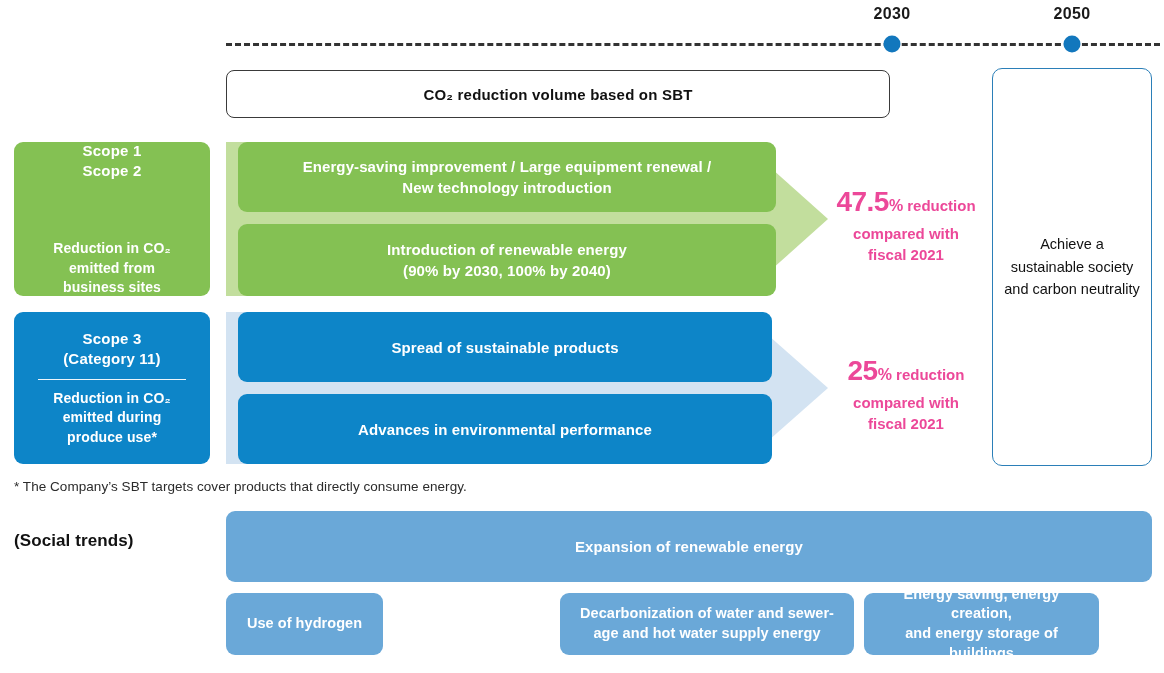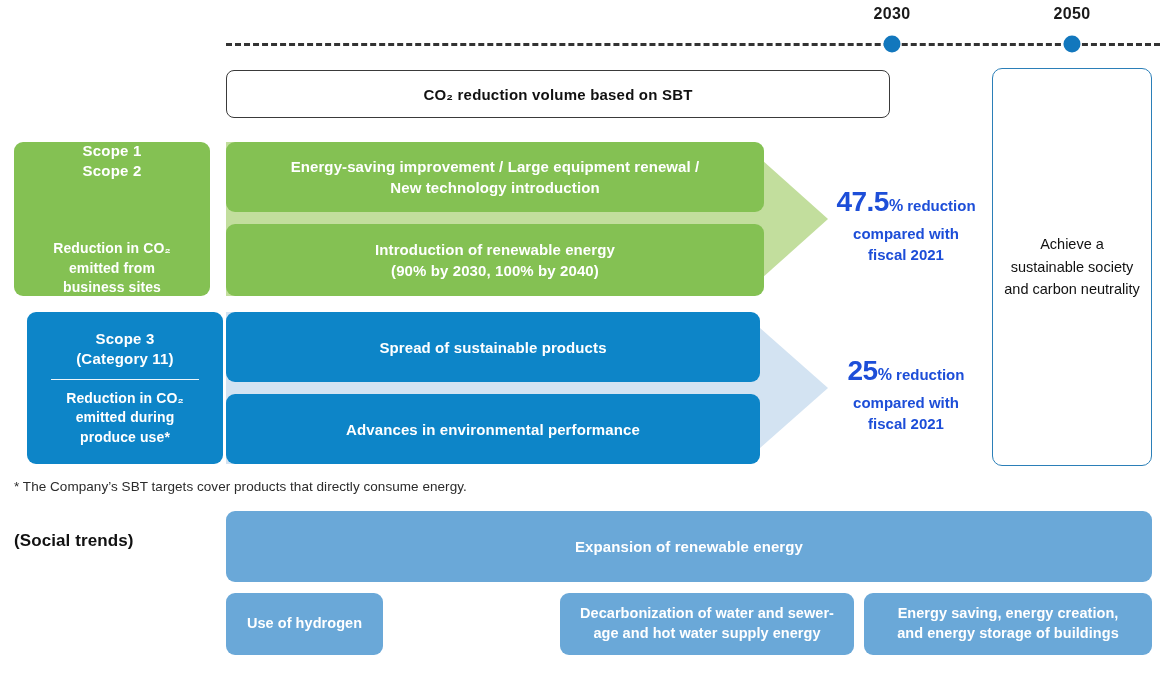--- a/index.html
+++ b/index.html
@@ -75,21 +75,21 @@
     border-radius: 9px;
     color: #ffffff;
     display: flex;
     flex-direction: column;
     align-items: center;
     justify-content: center;
     text-align: center;
     padding: 10px 8px;
   }
   .scope-card.green { background: #84c153; gap: 20px; }
-  .scope-card.blue  { background: #0d85c8; margin-left: 13px; }
+  .scope-card.blue  { background: #0d85c8; }
   .scope-title {
     font-size: 15px;
     font-weight: bold;
     line-height: 1.35;
     letter-spacing: 0.2px;
   }
   .scope-divider {
     width: 148px;
     height: 1.5px;
     background: rgba(255,255,255,0.92);
@@ -119,29 +119,30 @@
     display: flex;
     align-items: center;
     justify-content: center;
     text-align: center;
     color: #ffffff;
     font-size: 15px;
     font-weight: bold;
     line-height: 1.4;
     letter-spacing: 0.1px;
     padding: 4px 14px;
+    margin-left: 12px;
   }
   .arrow-row.green { background: #84c153; }
   .arrow-row.blue  { background: #0d85c8; }
 
   
   .reduction {
     position: absolute;
     text-align: center;
-    color: #1d4ed8;
+    color: #ec4899;
     line-height: 1.45;
   }
   .reduction .big {
     font-size: 28px;
     font-weight: bold;
     letter-spacing: -0.5px;
   }
   .reduction .pct {
     font-size: 16px;
     font-weight: bold;
@@ -335,18 +336,18 @@
     <span>Expansion of renewable energy</span>
   </div>
 
   <div class="trend-cell" style="left:226px; width:157px;">
     <span style="white-space:pre-line;">Use of hydrogen</span>
   </div>
   <div class="trend-cell" style="left:560px; width:294px;">
     <span style="white-space:pre-line;">Decarbonization of water and sewer-
 age and hot water supply energy</span>
   </div>
-  <div class="trend-cell" style="left:864px; width:288px;">
+  <div class="trend-cell" style="left:864px; width:235px;">
     <span style="white-space:pre-line;">Energy saving, energy creation,
 and energy storage of buildings</span>
   </div>
 
 </div>
 
 </body></html>

